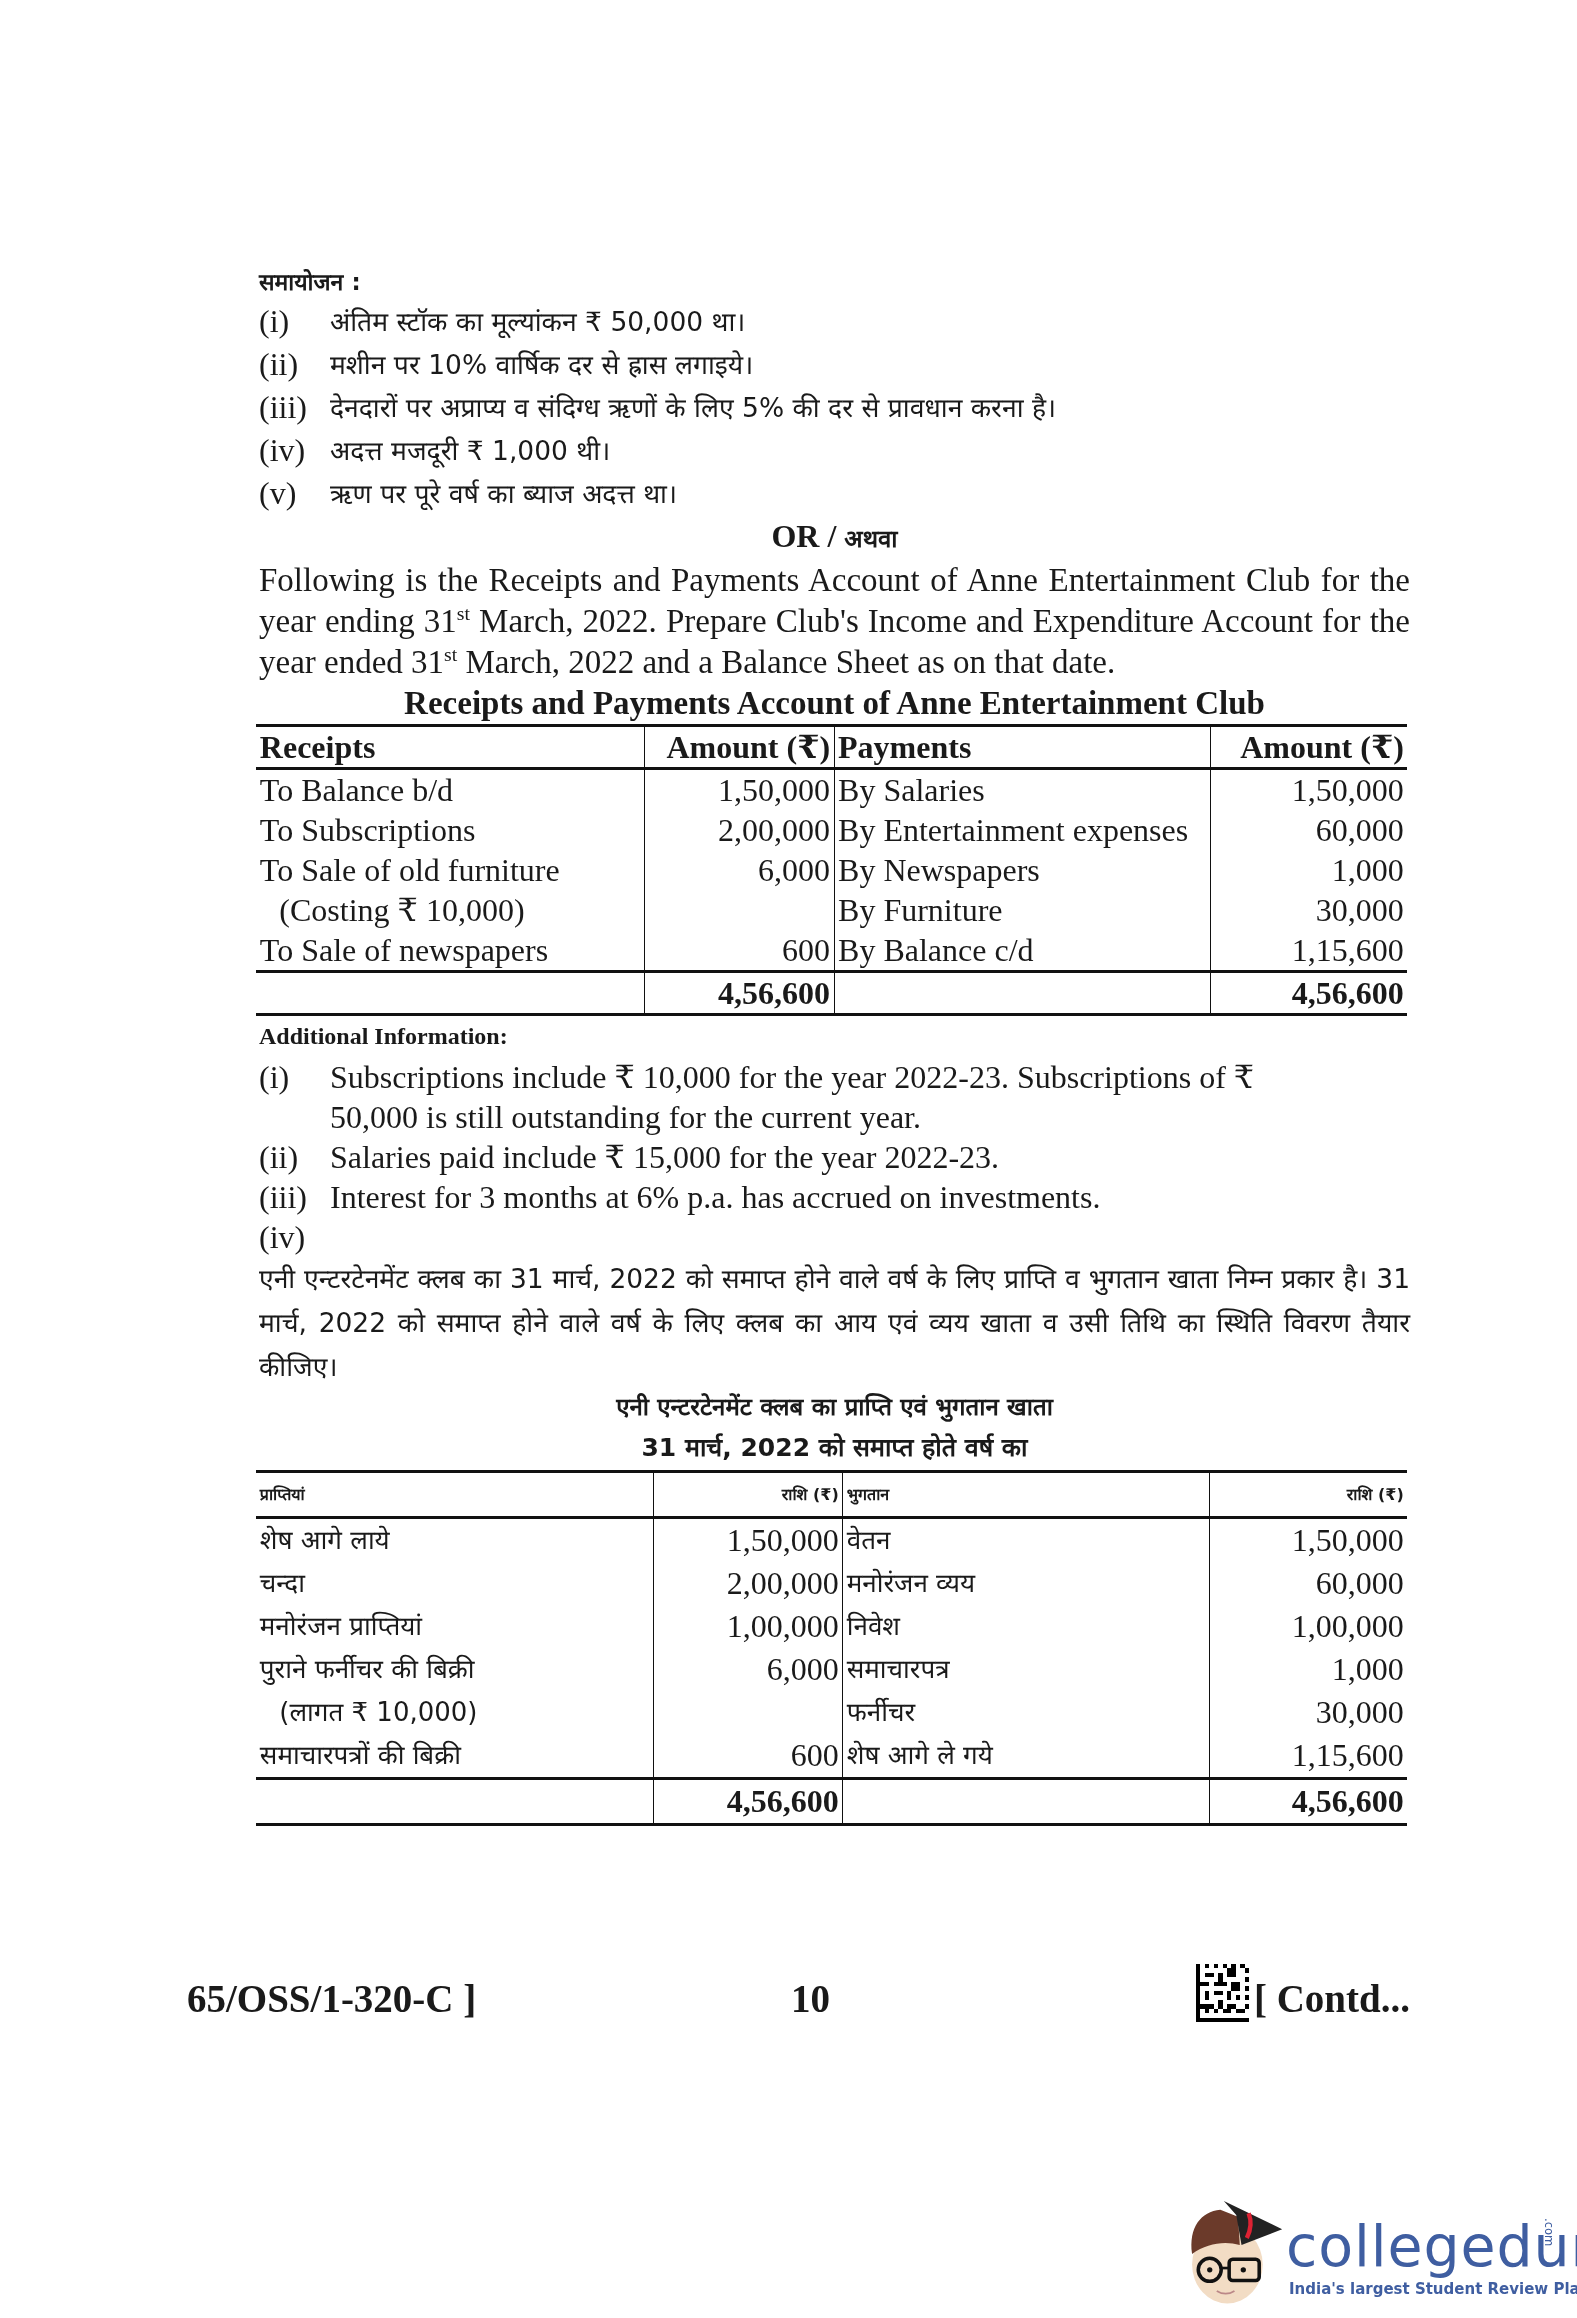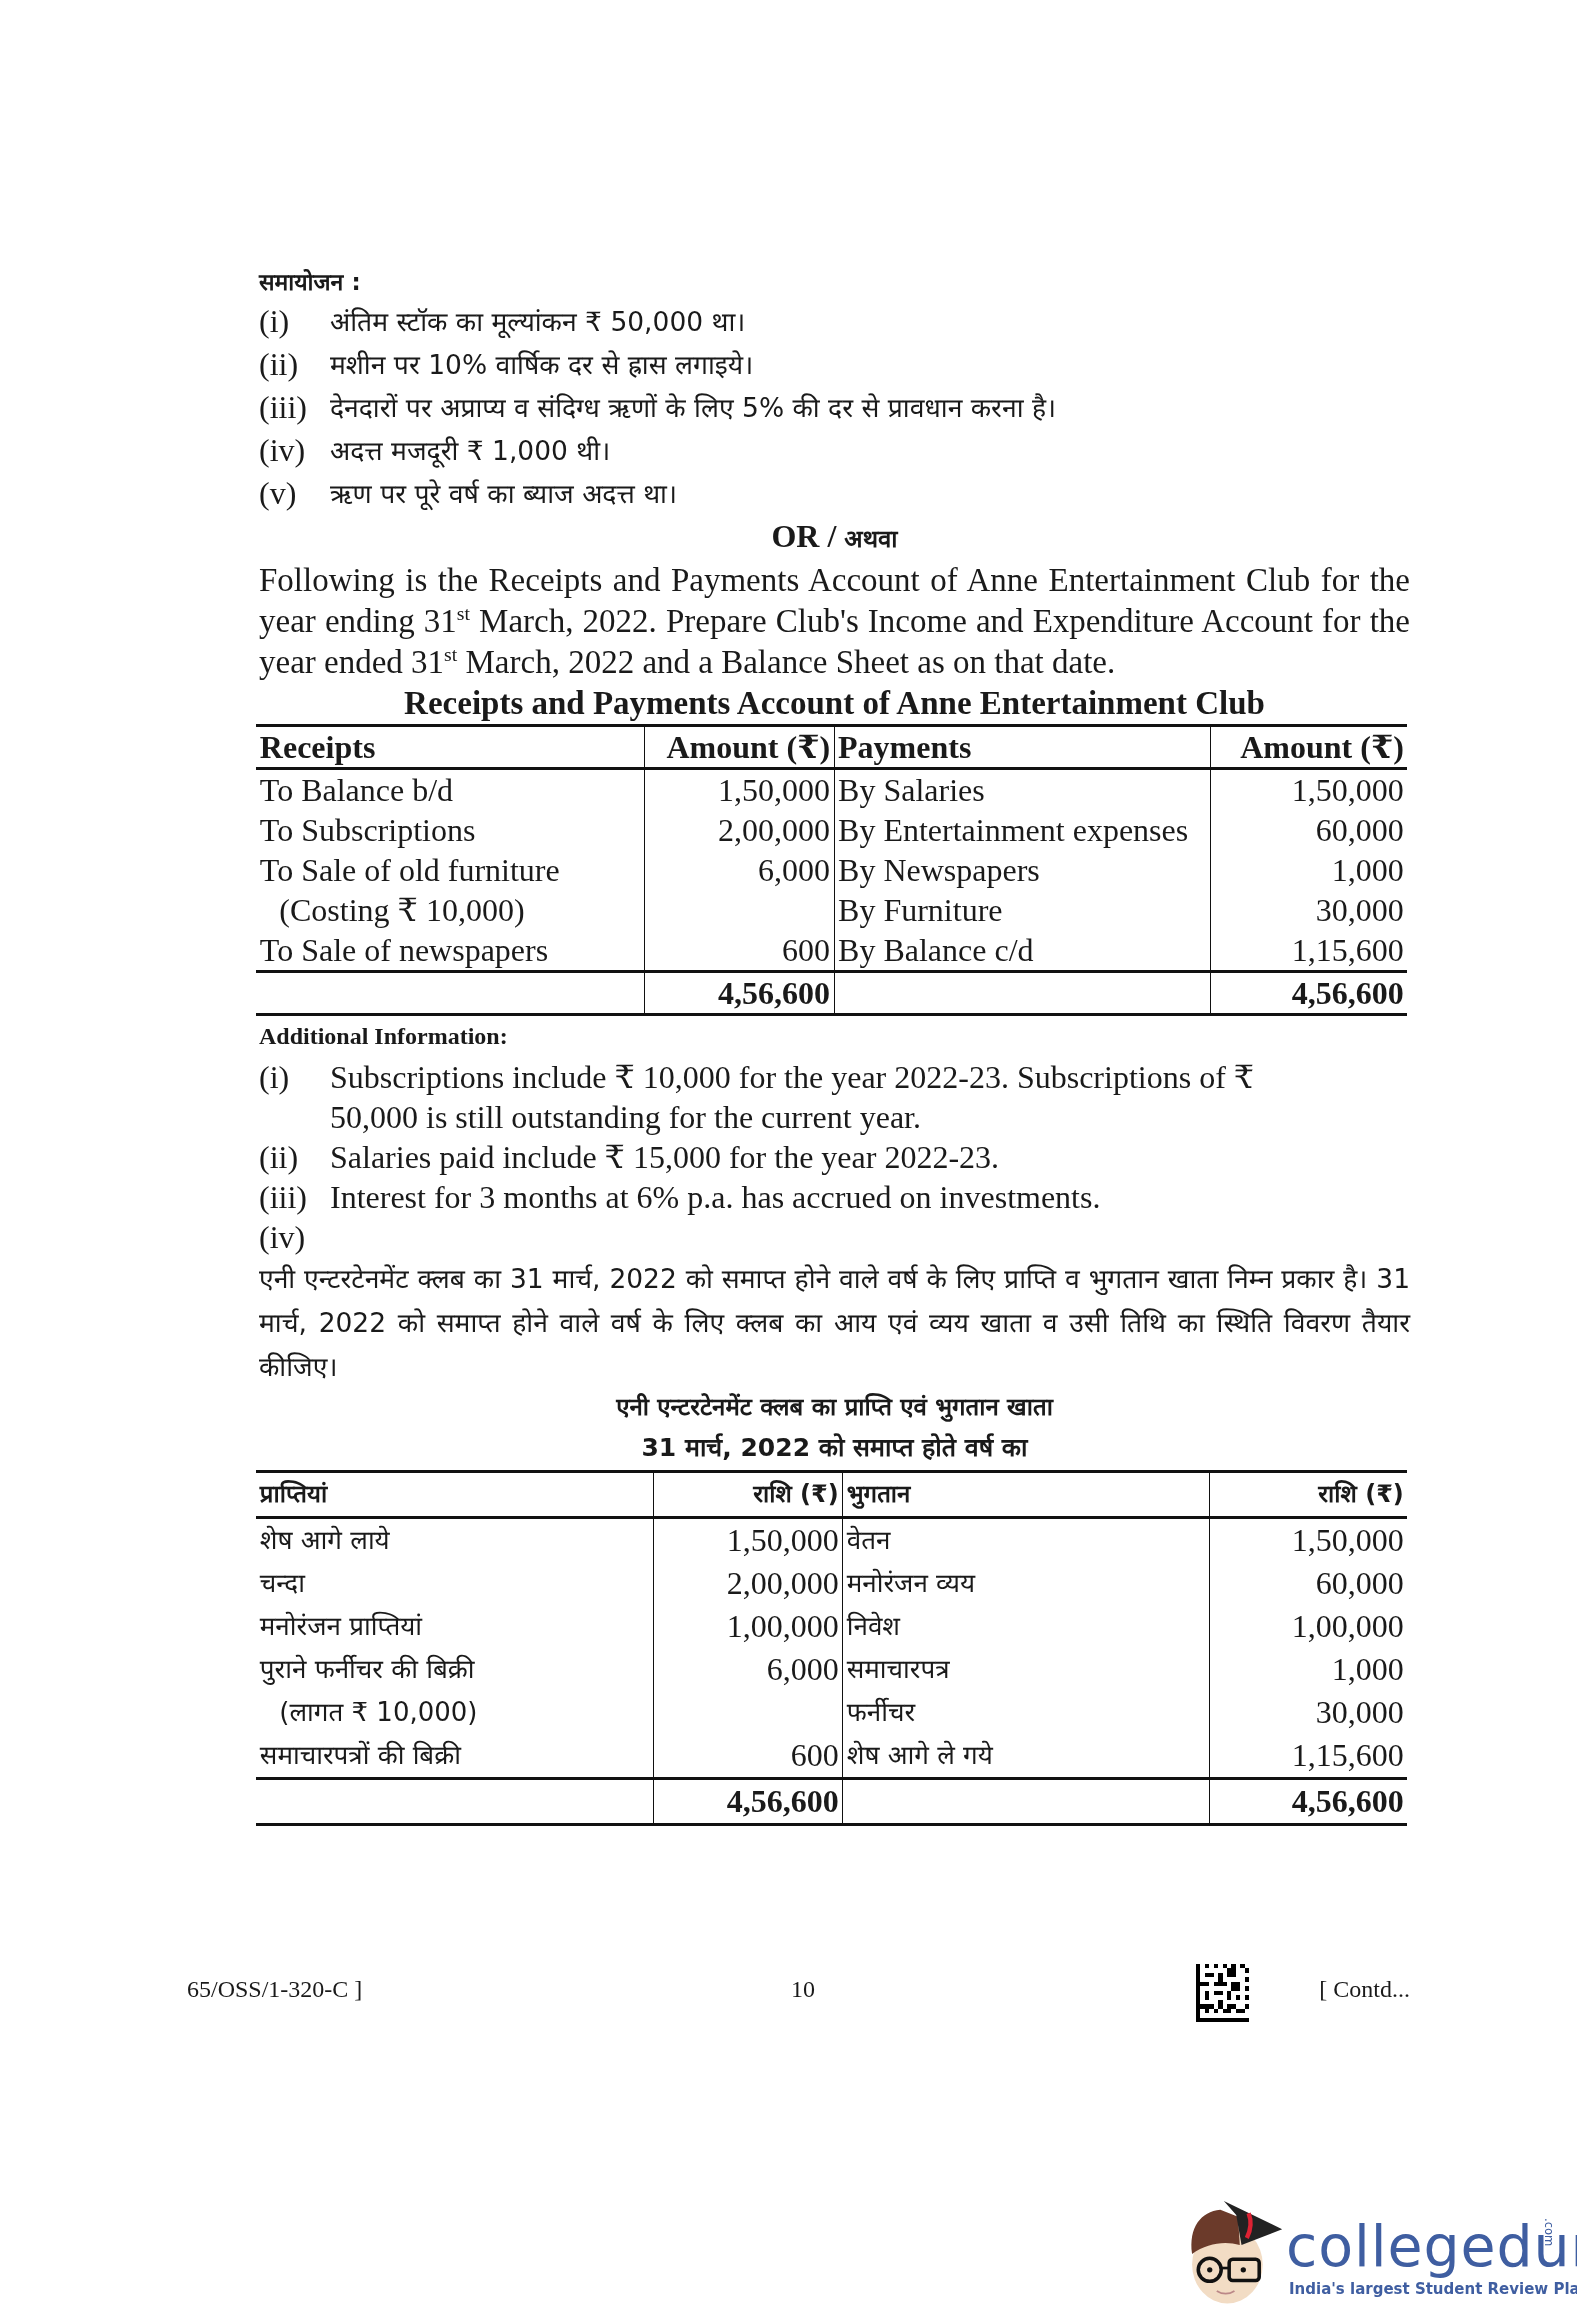--- a/index.html
+++ b/index.html
@@ -29,31 +29,31 @@
   }
   table.acct th { font-weight: bold; text-align: left; border-bottom: 3.5px solid #111; margin-left: 32px; }
   table.acct .amt { text-align: right; }
   table.acct .c1 { width: 382px; }
   table.acct .c2 { width: 186px; border-left: 1.8px solid #111; border-right: 1.8px solid #111; }
   table.acct .c3 { width: 373px; }
   table.acct .c4 { width: 196px; border-left: 1.8px solid #111; }
   table.acct tr.total td { border-top: 3.5px solid #111; font-weight: bold; }
   table.acct .indent { padding-left: 23px; }
   table.hi-tbl td, table.hi-tbl th { line-height: 43px; }
-  table.hi-tbl th { font-family: "DejaVu Sans", sans-serif; font-size: 24px; }
+  table.hi-tbl th { font-family: "DejaVu Sans", sans-serif; font-size: 16px; }
   table.hi-tbl th.amt { font-family: "DejaVu Sans", sans-serif; }
   table.hi-tbl td.hi-cell { font-family: "DejaVu Sans", sans-serif; font-size: 26px; }
   .addl-title { font-size: 24px; font-weight: bold; line-height: 41px; }
   .addl { display: flex; font-size: 32px; line-height: 40px; }
   .addl .num { width: 71px; flex: none; }
   .addl .body { width: 1008px; }
   .hi-para { font-family: "DejaVu Sans", sans-serif; font-size: 26.5px; line-height: 44px; text-align: justify; text-align-last: left; }
   .footer {
     position: absolute; top: 1964px; left: 187px; width: 1223px; height: 62px;
-    font-size: 24px; font-weight: normal;
+    font-size: 39px; font-weight: bold;
   }
   .footer .code { position: absolute; left: 0; top: 12.4px; }
   .footer .pageno { position: absolute; left: 604px; top: 12.4px; }
   .footer .qr { position: absolute; left: 1008px; top: 0; width: 55px; height: 58px; }
   .footer .contd { position: absolute; right: 0; top: 12.4px; }
   .logo { position: absolute; left: 1158px; top: 2183px; width: 407px; height: 124px; }
   .logo .wordmark { position: absolute; left: 128px; top: 30px; font-family: "DejaVu Sans", sans-serif; font-size: 57px; color: #3f5ea1; letter-spacing: 0.9px; }
   .logo .dotcom { position: absolute; left: 398px; top: 35px; font-family: "DejaVu Sans", sans-serif; font-size: 11.5px; color: #3f5ea1; transform: rotate(90deg); transform-origin: left top; }
   .logo .tagline { position: absolute; left: 131px; top: 97px; font-family: "DejaVu Sans", sans-serif; font-size: 15px; font-weight: bold; color: #3f5ea1; white-space: nowrap; }
   .logo .mascot { position: absolute; left: 26.5px; top: 8.8px; width: 106px; height: 115px; }

